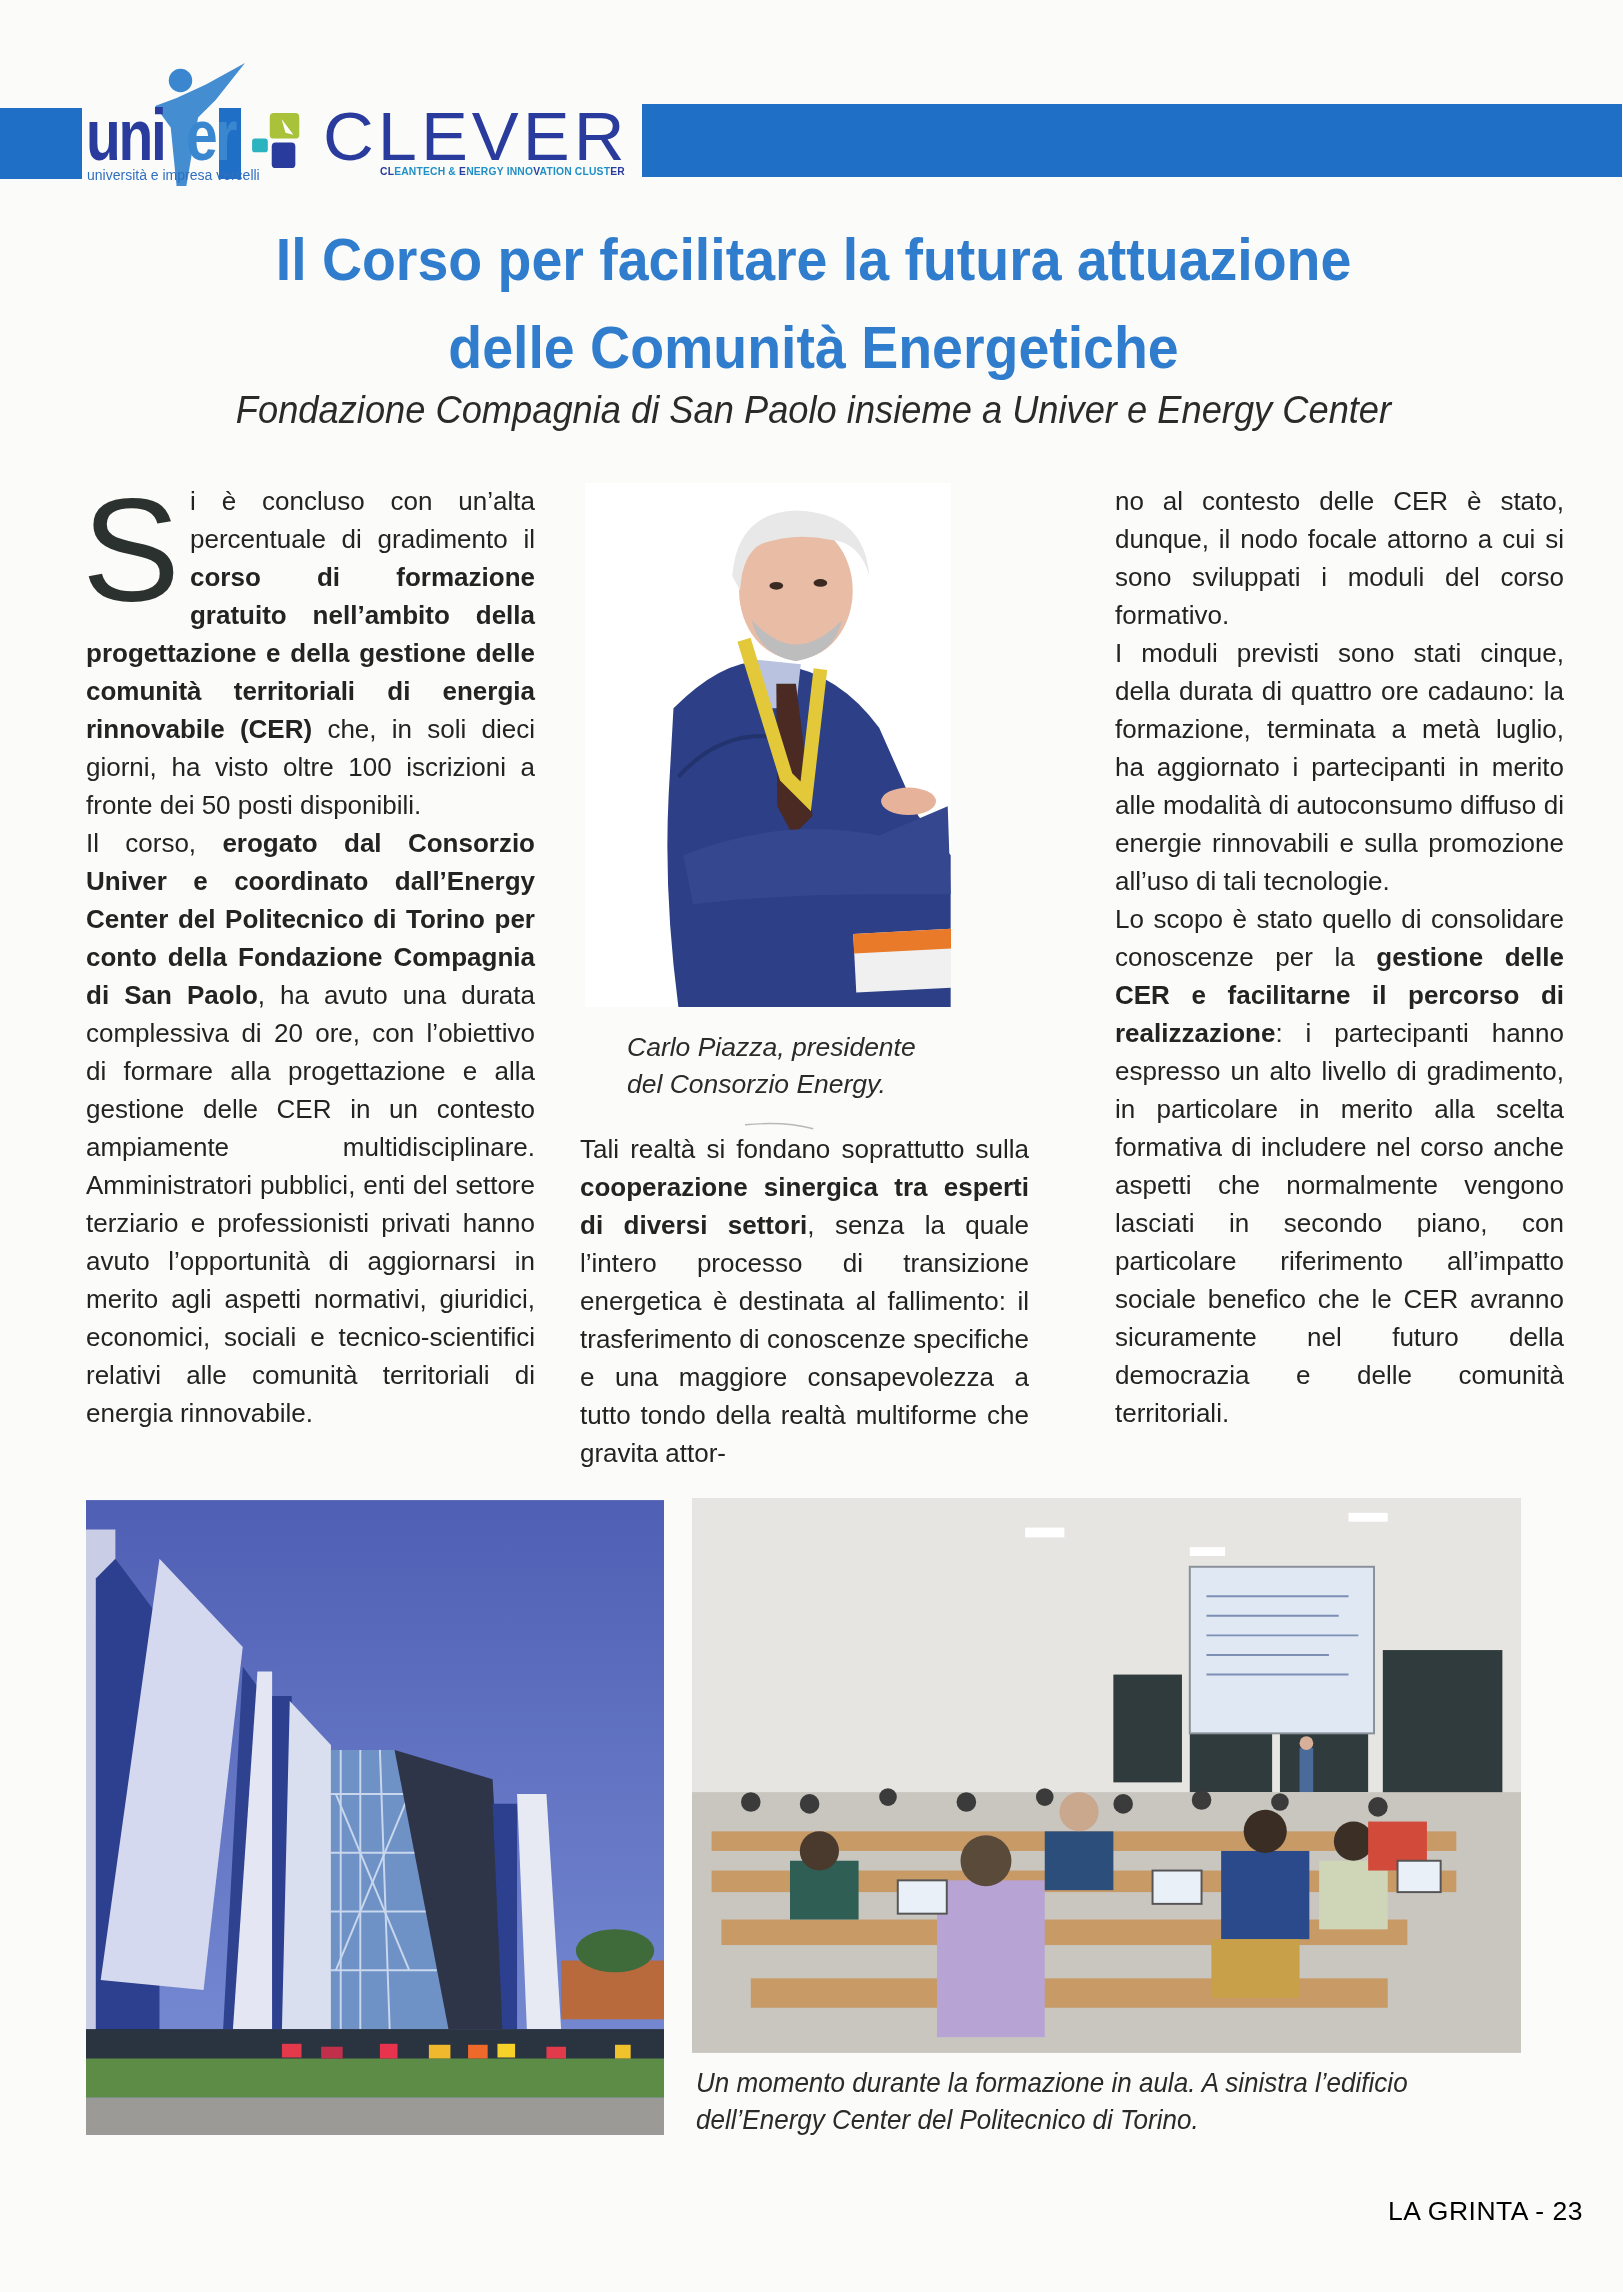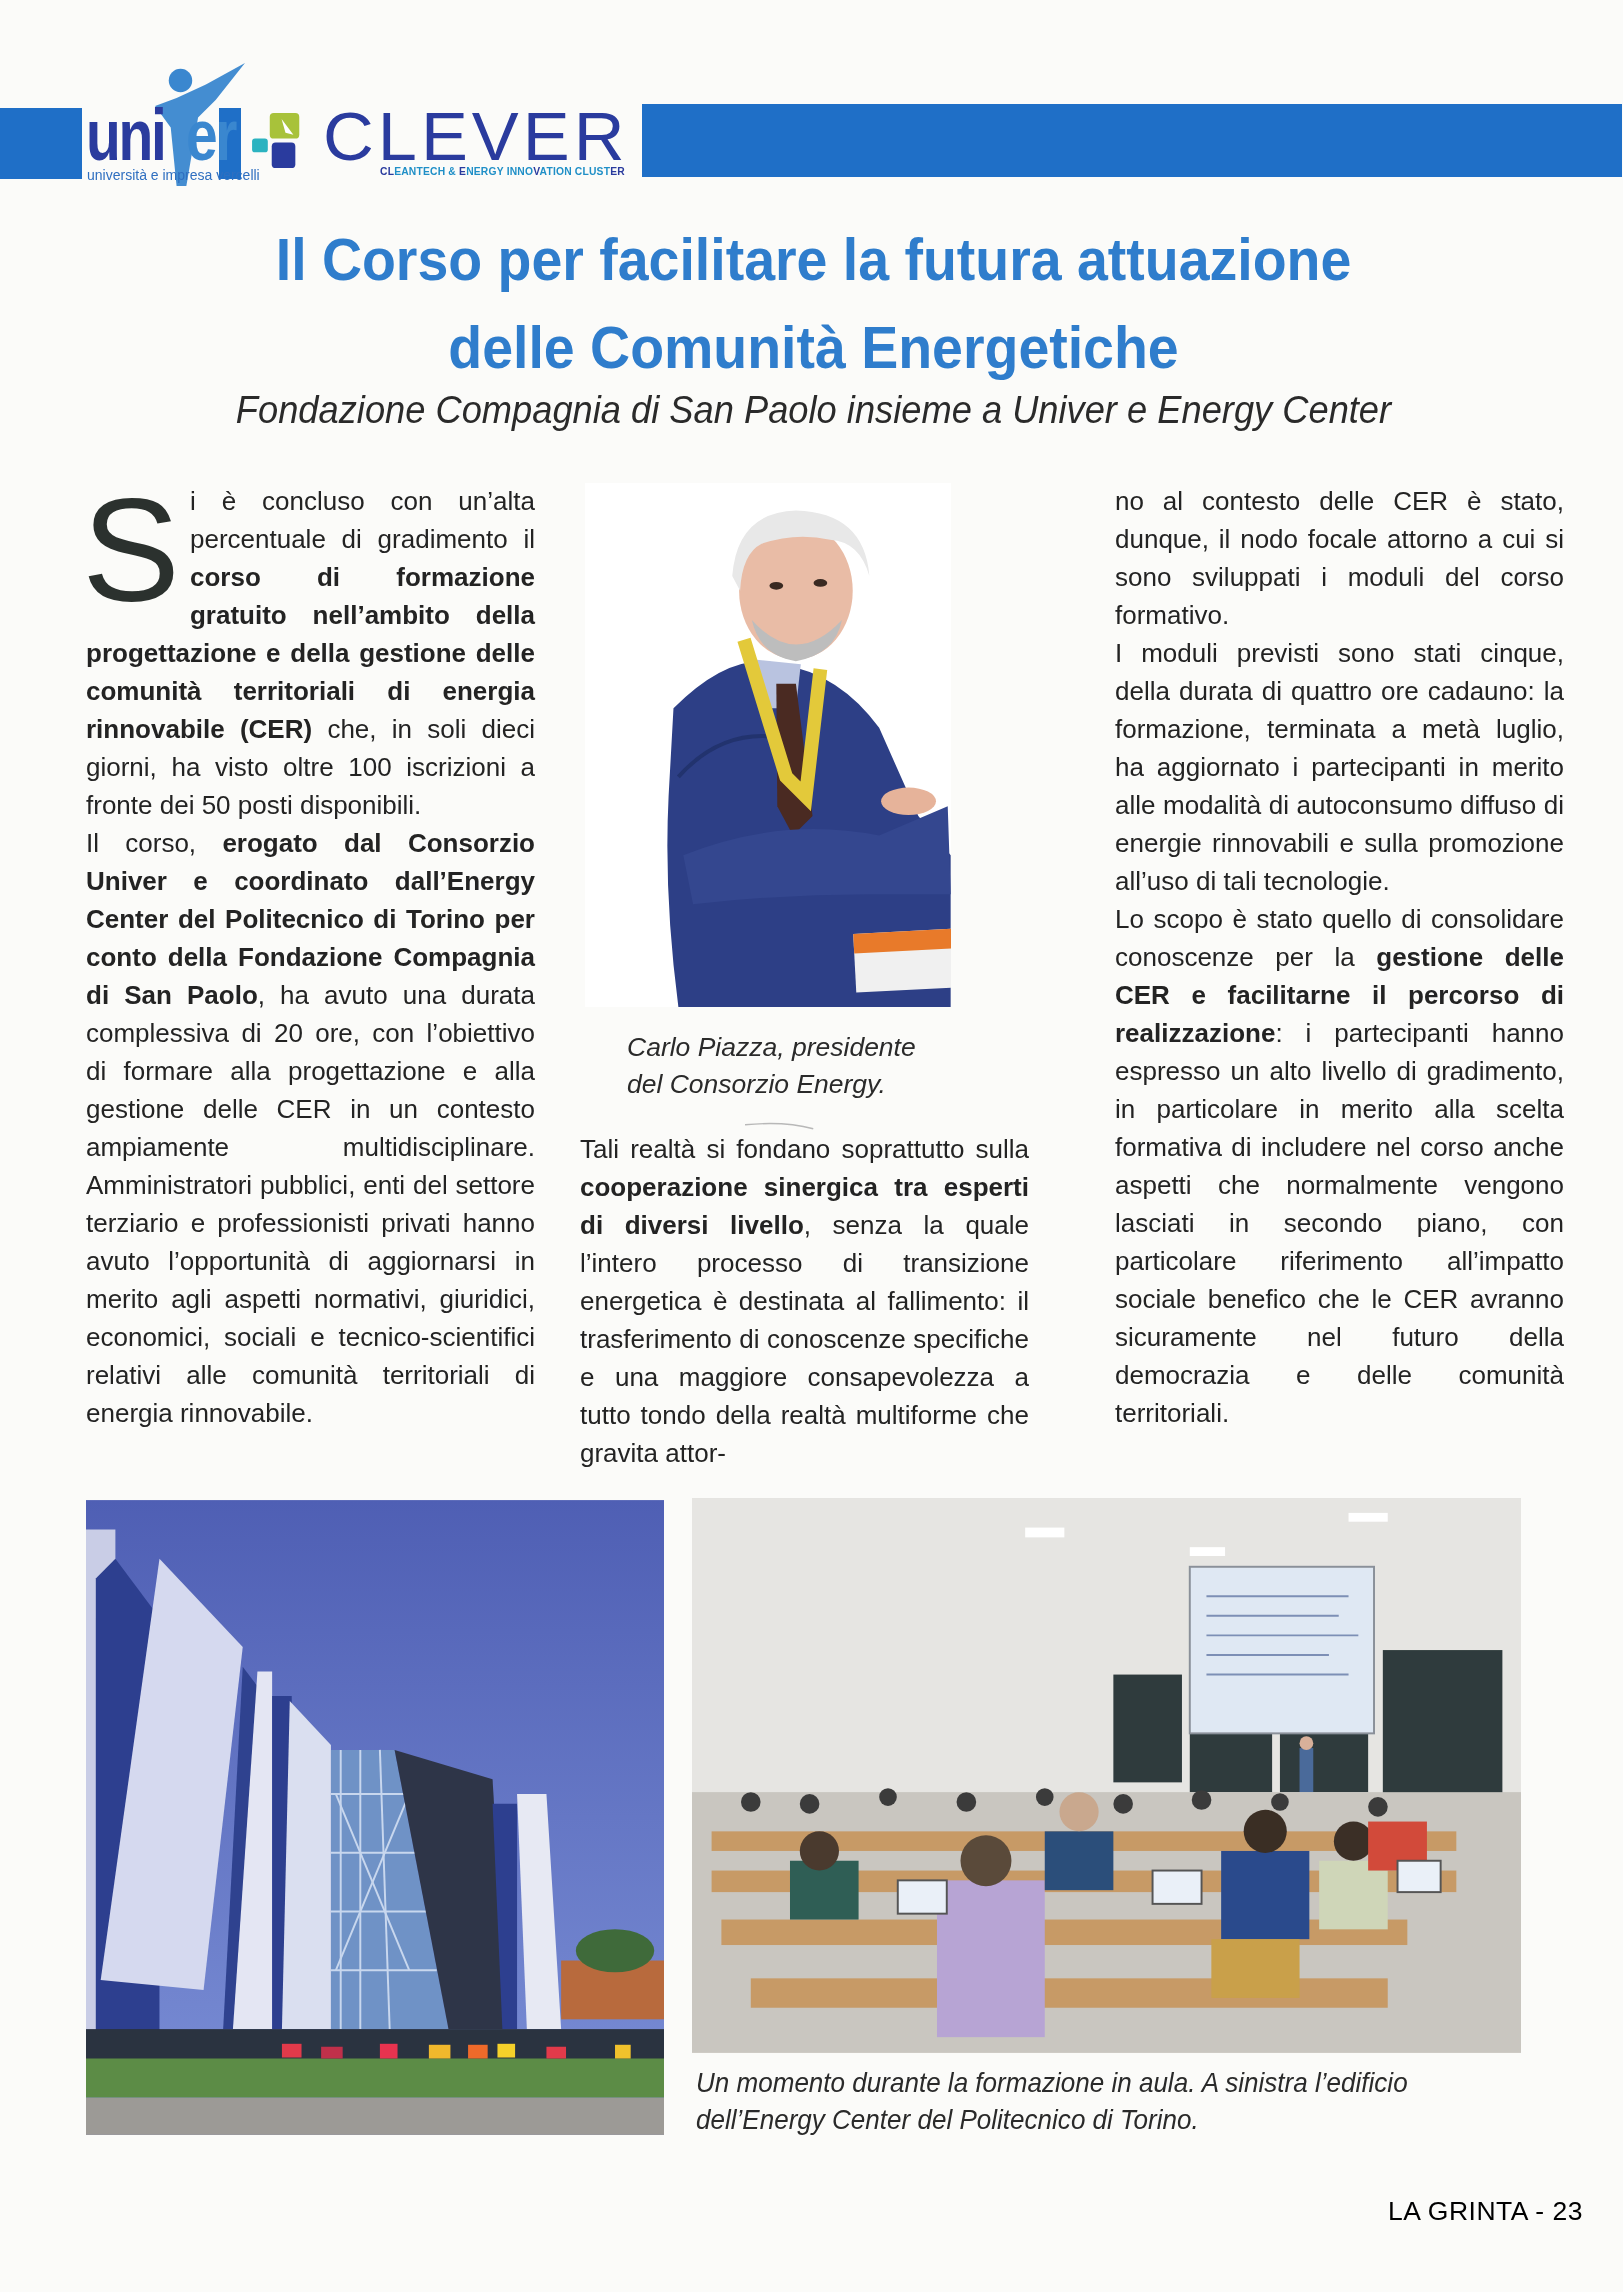--- a/index.html
+++ b/index.html
@@ -143,21 +143,21 @@
 </div>
 
 <div class="abs" id="stroke-mark">
   <svg width="78" height="19.6" viewBox="0 0 80 20">
       <path d="M0 8 Q40 4 70 12" stroke="#b8b8b8" stroke-width="1.5" fill="none"></path>
     </svg>
 </div>
 
 <div class="abs col" id="col2">
   <p>
-    <span>Tali realtà si fondano soprattutto sulla </span><b>cooperazione sinergica tra esperti di diversi livello</b><span>, senza la quale l’intero processo di transizione energetica è destinata al fallimento: il trasferimento di conoscenze specifiche e una maggiore consapevolezza a tutto tondo della realtà multiforme che gravita attor-</span>
+    <span>Tali realtà si fondano soprattutto sulla </span><b>cooperazione sinergica tra esperti di diversi settori</b><span>, senza la quale l’intero processo di transizione energetica è destinata al fallimento: il trasferimento di conoscenze specifiche e una maggiore consapevolezza a tutto tondo della realtà multiforme che gravita attor-</span>
   </p>
 </div>
 
 <div class="abs col" id="col3">
   <p>no al contesto delle CER è stato, dunque, il nodo focale attorno a cui si sono sviluppati i moduli del corso formativo.</p>
   <p>I moduli previsti sono stati cinque, della durata di quattro ore cadauno: la formazione, terminata a metà luglio, ha aggiornato i partecipanti in merito alle modalità di autoconsumo diffuso di energie rinnovabili e sulla promozione all’uso di tali tecnologie.</p>
   <p>
     <span>Lo scopo è stato quello di consolidare conoscenze per la </span><b>gestione delle CER e facilitarne il percorso di realizzazione</b><span>: i partecipanti hanno espresso un alto livello di gradimento, in particolare in merito alla scelta formativa di includere nel corso anche aspetti che normalmente vengono lasciati in secondo piano, con particolare riferimento all’impatto sociale benefico che le CER avranno sicuramente nel futuro della democrazia e delle comunità territoriali.</span>
   </p>
 </div>

